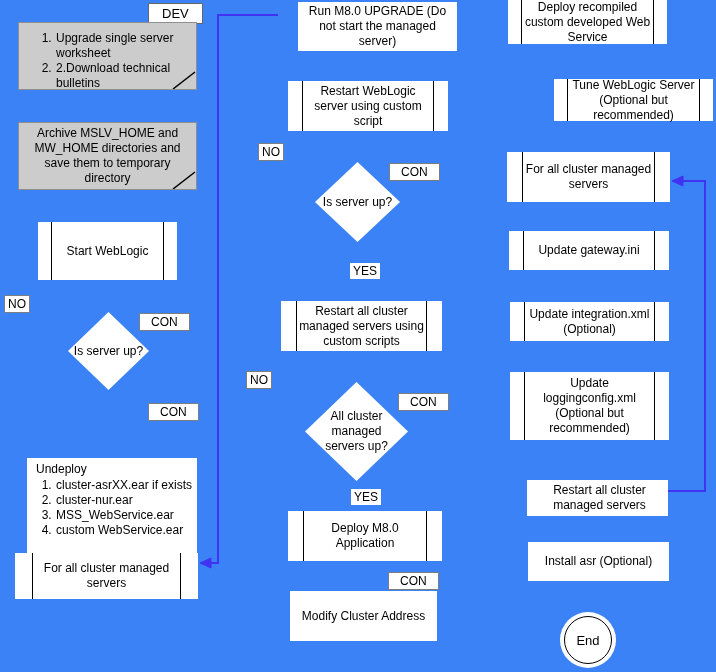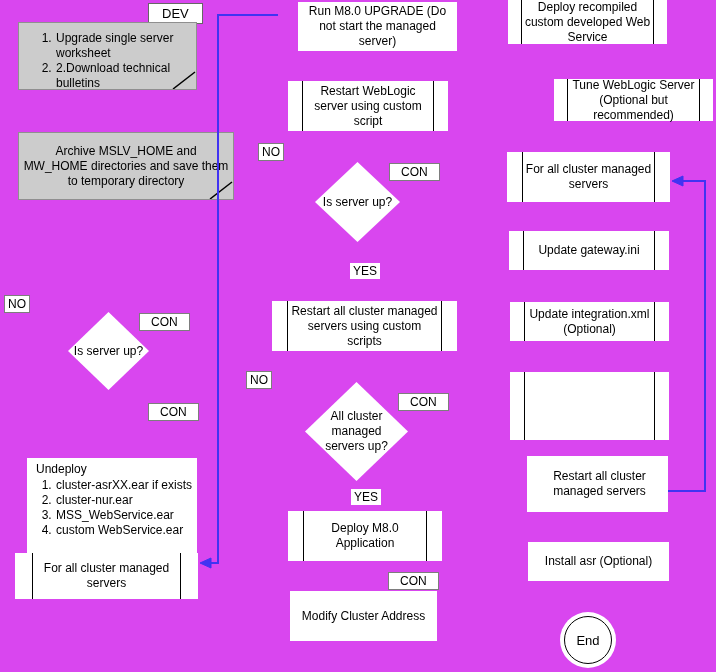--- a/index.html
+++ b/index.html
@@ -45,41 +45,46 @@
   .end-inner{ position:absolute; inset:4px; border:1.5px solid #000; border-radius:50%; }
   .end-text{ position:relative; font-size:13px; color:#000; }
 
   svg#connectors{ position:absolute; left:0; top:0; pointer-events:none; }
   svg#connectors path{ fill:none; stroke:var(--accent); stroke-width:2; }
   svg#connectors polygon{ fill:var(--accent); stroke:var(--accent); }
 </style>
 </head>
 <body style="background: rgb(0, 0, 0);">
 
-<div id="canvas" style="background: #d946ef;">
+<div id="canvas" style="background: #3b82f6;">
 
   <div class="lbl dev" style="left:148px; top:3px;">DEV</div>
 
   <div class="node card listnode" style="left:18px; top:22px; width:179px; height:68px;">
     <ol>
       <li>Upgrade single server worksheet</li>
       <li>2.Download technical bulletins</li>
     </ol>
     <svg class="slash" viewBox="0 0 24 18">
       <line x1="1" y1="18" x2="23" y2="1" stroke="#000" stroke-width="1.5"></line>
     </svg>
   </div>
 
-  <div class="node card" style="left:18px; top:132px; width:216px; height:68px;">
+  <div class="node card" style="left:18px; top:122px; width:179px; height:68px;">
     <span>Archive MSLV_HOME and MW_HOME directories and save them to temporary directory</span>
     <svg class="slash" viewBox="0 0 24 18">
       <line x1="1" y1="18" x2="23" y2="1" stroke="#000" stroke-width="1.5"></line>
     </svg>
   </div>
 
+  <div class="node pp" style="left:38px; top:222px; width:139px; height:58px; --inset:13px;">
+    <span class="bar l"></span>
+    <span class="bar r"></span>
+    <span>Start WebLogic</span>
+  </div>
 
   <div class="lbl bordered" style="left:4px; top:295px;">NO</div>
 
   <div class="diamond" style="left:68px; top:312px; width:81px; height:78px;">
     <span>Is server up?</span>
   </div>
 
   <div class="lbl bordered wide" style="left:139px; top:313px;">CON</div>
 
   <div class="lbl bordered wide" style="left:148px; top:403px;">CON</div>
@@ -113,21 +118,21 @@
   <div class="lbl bordered" style="left:258px; top:143px;">NO</div>
 
   <div class="diamond" style="left:315px; top:162px; width:85px; height:80px;">
     <span>Is server up?</span>
   </div>
 
   <div class="lbl bordered wide" style="left:389px; top:163px;">CON</div>
 
   <div class="lbl" style="left:350px; top:263px;">YES</div>
 
-  <div class="node pp" style="left:272px; top:301px; width:185px; height:50px; --inset:15px;">
+  <div class="node pp" style="left:281px; top:301px; width:161px; height:50px; --inset:15px;">
     <span class="bar l"></span>
     <span class="bar r"></span>
     <span>Restart all cluster managed servers using custom scripts</span>
   </div>
 
   <div class="lbl bordered" style="left:246px; top:371px;">NO</div>
 
   <div class="diamond" style="left:305px; top:382px; width:103px; height:99px;">
     <span style="padding:0 6px;">All cluster managed servers up?</span>
   </div>
@@ -174,23 +179,24 @@
 
   <div class="node pp" style="left:510px; top:302px; width:159px; height:39px; --inset:14px;">
     <span class="bar l"></span>
     <span class="bar r"></span>
     <span>Update integration.xml (Optional)</span>
   </div>
 
   <div class="node pp" style="left:510px; top:372px; width:159px; height:68px; --inset:14px;">
     <span class="bar l"></span>
     <span class="bar r"></span>
-  </div>
-
-  <div class="node" style="left:527px; top:456px; width:141px; height:56px;padding-left:8px;">
+    <span>Update loggingconfig.xml (Optional but recommended)</span>
+  </div>
+
+  <div class="node" style="left:527px; top:480px; width:141px; height:36px;padding-left:8px;">
     <span>Restart all cluster managed servers</span>
   </div>
 
   <div class="node" style="left:528px; top:542px; width:141px; height:39px;">
     <span>Install asr (Optional)</span>
   </div>
 
   <div class="end-outer" style="left:560px; top:612px; width:56px; height:56px;align-items:center;">
     <div class="end-inner"></div>
     <span class="end-text">End</span>

